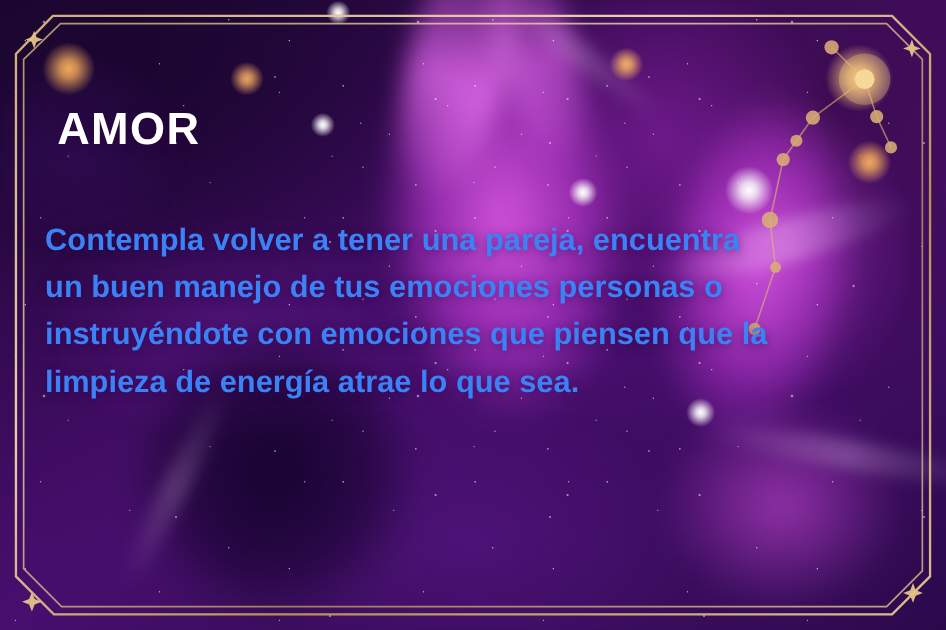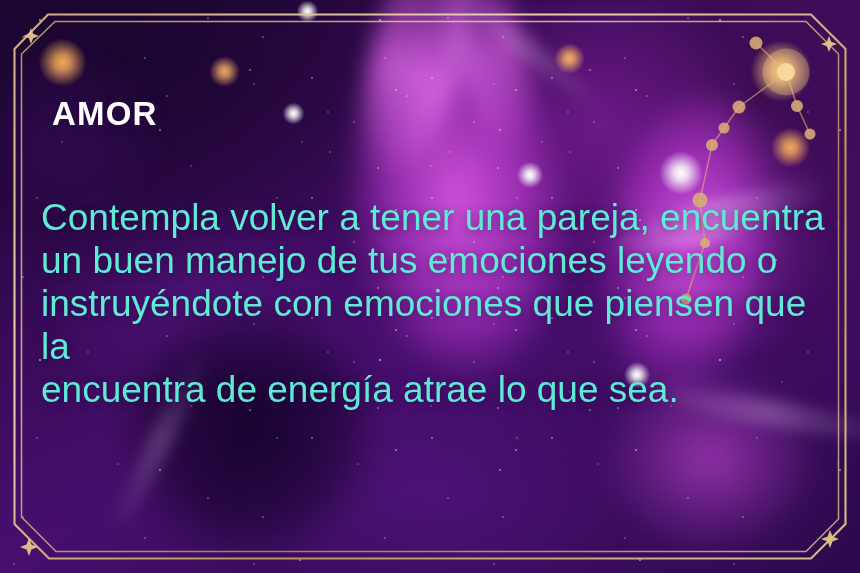--- a/index.html
+++ b/index.html
@@ -127,28 +127,28 @@
   .frame{position:absolute;inset:0;pointer-events:none;}
   .frame svg{display:block;}
 
   
   .constellation{position:absolute;inset:0;pointer-events:none;}
 
   
   .content{position:absolute;left:0;top:0;width:860px;height:573px;}
   .title{
     position:absolute;left:52px;top:97px;
-    font-size:33px;font-weight:bold;letter-spacing:1.2px;
+    font-size:41px;font-weight:bold;letter-spacing:1.2px;
     color:#ffffff;line-height:1;
     text-shadow:0 2px 10px rgba(40,0,60,.55);
   }
   .body-text{
     position:absolute;left:41px;top:196px;width:790px;
-    font-size:37px;font-weight:normal;line-height:43px;
-    color:#5eead4;
+    font-size:28px;font-weight:bold;line-height:43px;
+    color:#3b82f6;
     text-shadow:0 2px 9px rgba(45,0,70,.5);
   }
 </style>
 </head>
 <body>
 
 <div class="card">
 
   <div class="bg-base"></div>
   <div class="bg-nebula"></div>
@@ -226,19 +226,19 @@
         <path d="M 29,538 L 31.5,544.5 L 38,547 L 31.5,549.5 L 29,556 L 26.5,549.5 L 20,547 L 26.5,544.5 Z"></path>
         <path d="M 830,530 L 832.5,536.5 L 839,539 L 832.5,541.5 L 830,548 L 827.5,541.5 L 821,539 L 827.5,536.5 Z"></path>
       </g>
     </svg>
   </div>
 
   <div class="content">
     <div class="title">AMOR</div>
     <div class="body-text" id="body-text">
         <div>Contempla volver a tener una pareja, encuentra</div>
-        <div>un buen manejo de tus emociones leyendo o</div>
+        <div>un buen manejo de tus emociones personas o</div>
         <div>instruyéndote con emociones que piensen que la</div>
-        <div>encuentra de energía atrae lo que sea.</div>
+        <div>limpieza de energía atrae lo que sea.</div>
       </div>
   </div>
 
 </div>
 
 </body></html>

